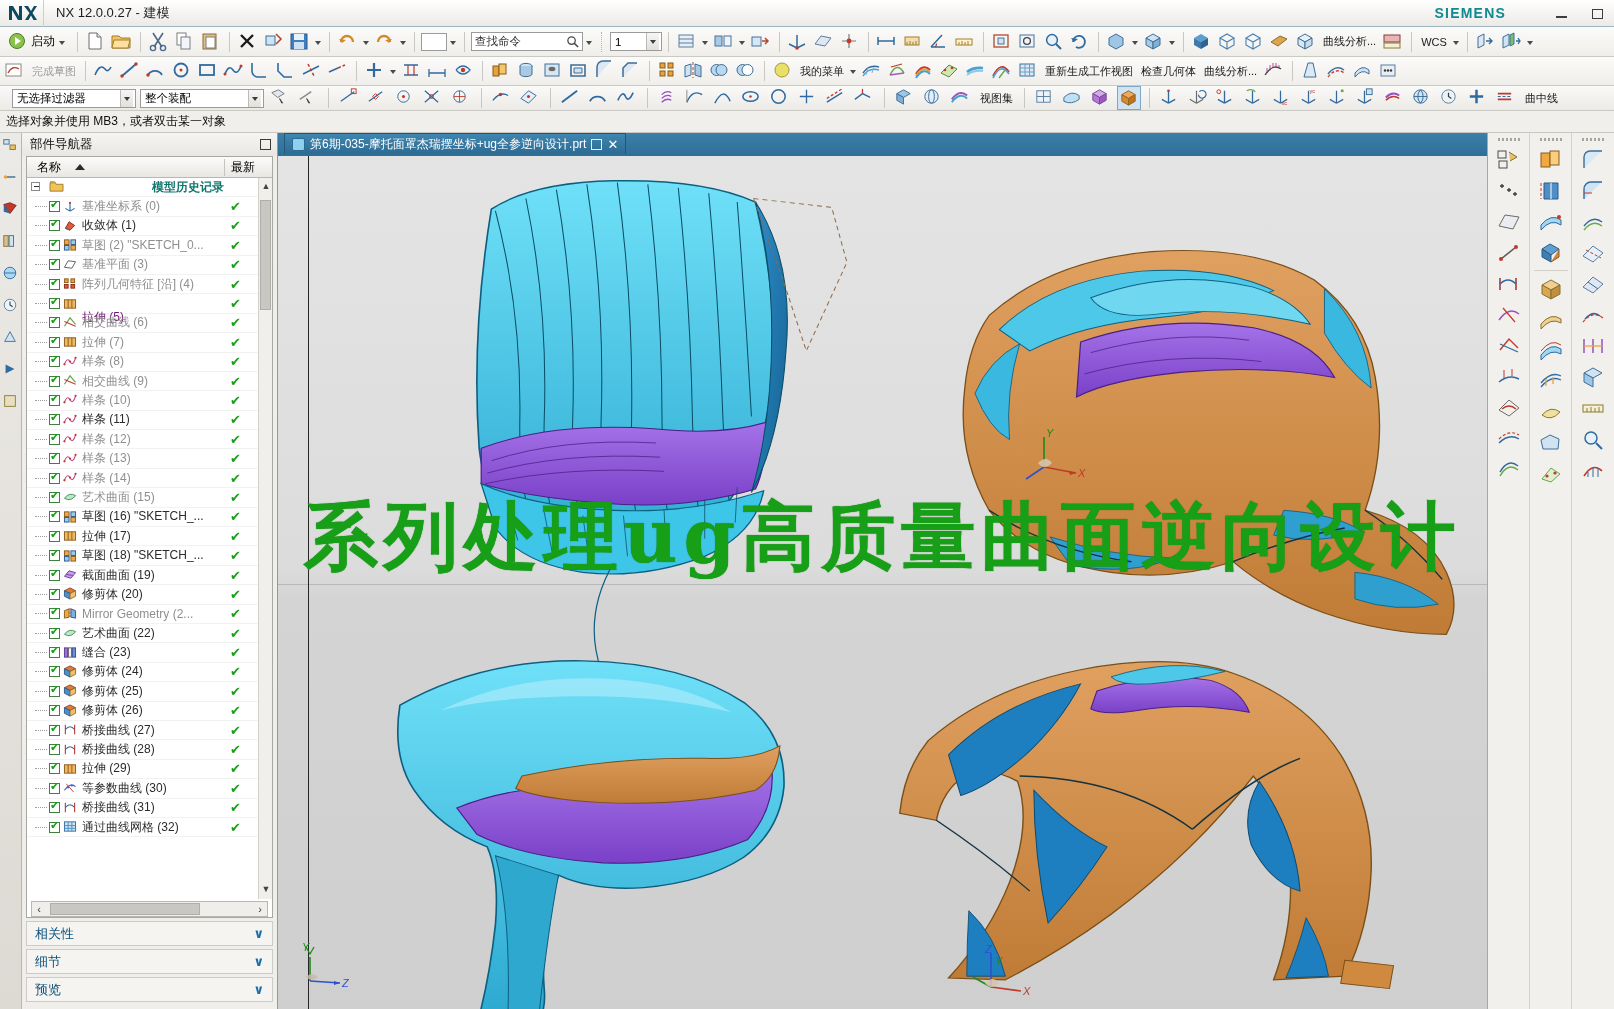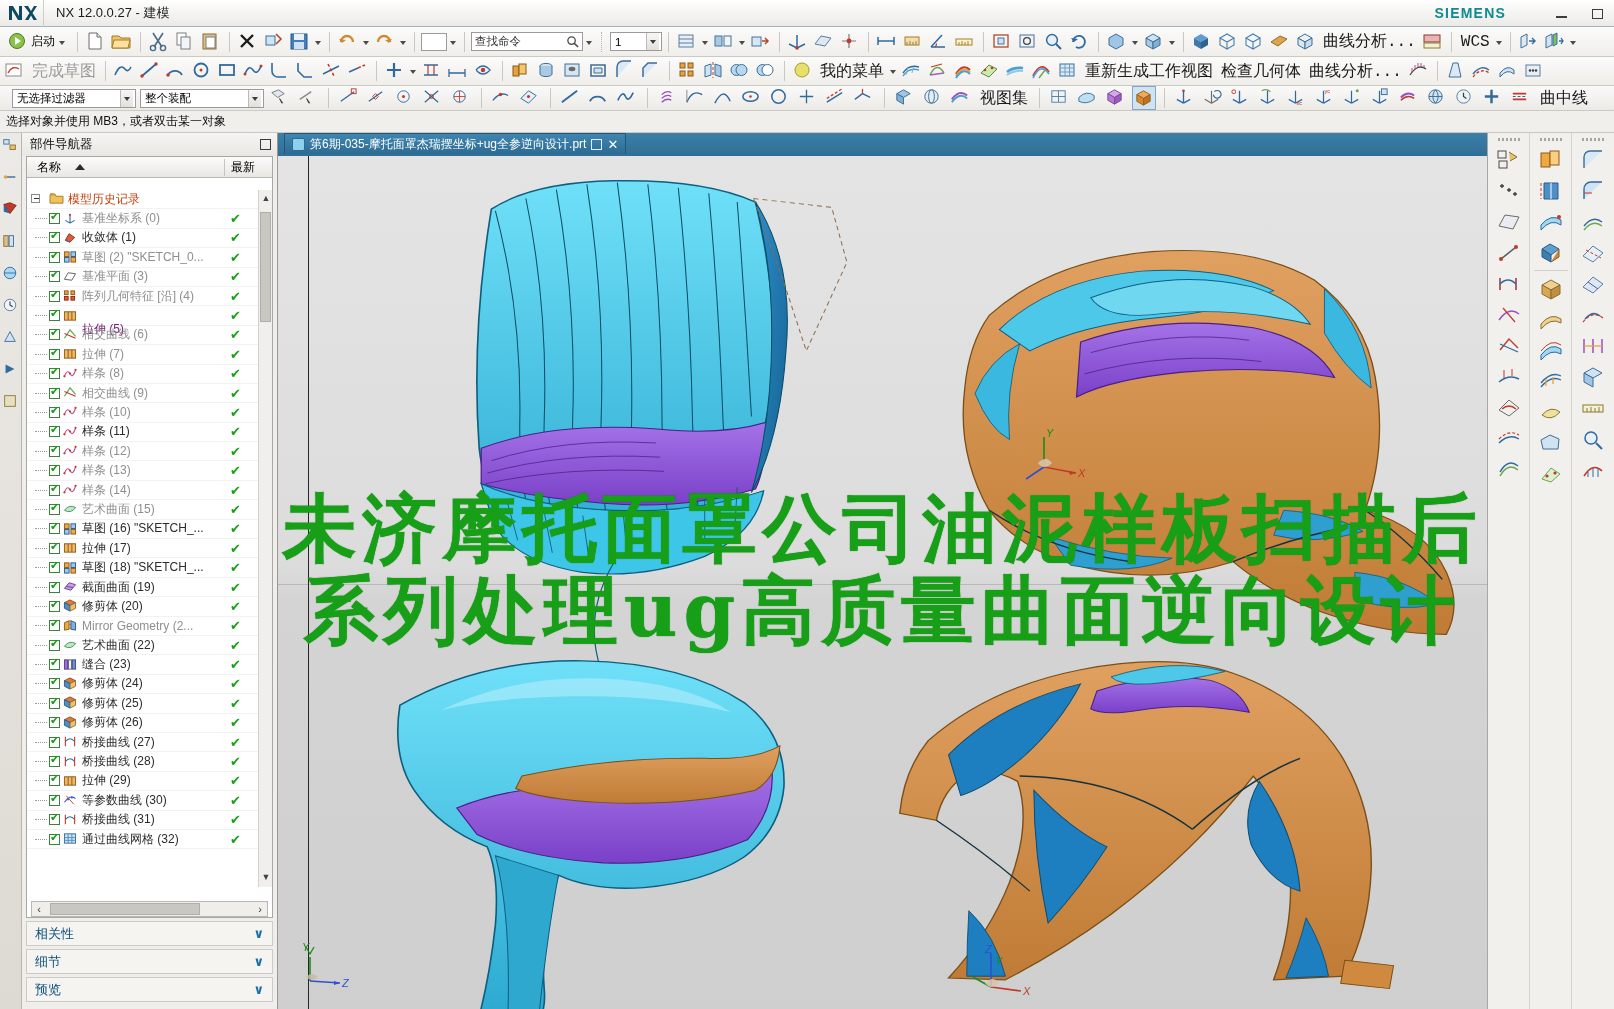--- a/index.html
+++ b/index.html
@@ -45,21 +45,21 @@
        border-bottom:1px solid #cbc9c4; overflow:hidden; }
   .tb.r2{ min-height:29px; }
   .sep{ width:1px; height:20px; background:#c9c7c2; margin:0 4px; flex:none; }
   .sepd{ width:2px; height:20px; border-left:1px dotted #b6b4af; margin:0 5px; flex:none; }
 
   .ic{ width:24px; height:24px; position:relative; flex:none; display:inline-block; }
   .ic.sm{ width:21px; height:21px; }
   .caret{ width:9px; height:22px; flex:none; position:relative; }
   .caret::after{ content:""; position:absolute; left:1px; top:10px;
     border-left:3.5px solid transparent; border-right:3.5px solid transparent; border-top:4px solid #4a4a4a; }
-  .tbtext{ font-size:16px; color:#1a1a1a; white-space:nowrap; padding:0 3px; flex:none;font-family:Liberation Mono, monospace; }
+  .tbtext{ font-size:11px; color:#1a1a1a; white-space:nowrap; padding:0 3px; flex:none; }
 
   .startbtn{ display:flex; align-items:center; gap:3px; padding:1px 4px; flex:none; }
   .startbtn .lbl{ font-size:12px; }
 
   .searchbox{ width:112px; height:19px; background:#fff; border:1px solid #9b9b9b;
               display:flex; align-items:center; padding:0 3px; font-size:11.5px; color:#333; flex:none; }
   .searchbox .txt{ flex:1; }
   .combo{ height:19px; background:#fff; border:1px solid #9b9b9b; display:flex; align-items:center;
           padding:0 2px 0 4px; font-size:11.5px; flex:none; }
   .combo .val{ flex:1; white-space:nowrap; overflow:hidden; }
@@ -83,39 +83,39 @@
   .railic{ width:18px; height:18px; position:relative; }
 
   
   .pn{ width:256px; background:#f0eeea; border-right:1px solid #9a9894; display:flex;
        flex-direction:column; flex:none; }
   .pn-head{ height:23px; display:flex; align-items:center; justify-content:space-between;
             padding:0 6px 0 8px; font-size:12.5px; color:#111;
             background:linear-gradient(180deg,#f6f5f3,#e9e7e3); }
   .pn-head .box{ width:11px; height:11px; border:1.4px solid #3b3b3b; }
   .pn-table{ flex:1; background:#fff; border:1px solid #a9a7a2; margin:0 4px; display:flex;
-             flex-direction:column; min-height:0;gap:12px; }
+             flex-direction:column; min-height:0; }
   .pn-cols{ height:21px; display:flex; align-items:center; font-size:12px;
             background:linear-gradient(180deg,#fbfbfa,#e9e7e3); border-bottom:1px solid #b9b7b2; }
   .pn-cols .c1{ flex:1; padding-left:10px; display:flex; align-items:center; gap:14px; }
   .pn-cols .c2{ width:48px; border-left:1px solid #c6c4bf; padding-left:6px; }
   .sortarrow{ width:0;height:0;border-left:5px solid transparent;border-right:5px solid transparent;
               border-bottom:6px solid #2c2c2c; }
   .pn-rows{ flex:1; overflow:hidden; position:relative; }
   .prow{ height:19.4px; display:flex; align-items:center; font-size:12px; color:#2b2b2b;
          border-bottom:1px solid #f2f2f2; }
   .prow .ind{ width:22px; height:19px; position:relative; flex:none; }
   .dots{ position:absolute; left:8px; top:9px; width:12px; border-top:1px dotted #9b9b9b; }
   .chk{ width:11px; height:11px; border:1px solid #3f7f3f; background:#fff; flex:none;
         position:relative; margin-right:3px; }
   .chk::after{ content:"✔"; position:absolute; left:0px; top:-4px; font-size:11px; color:#13a013; }
   .fi{ width:15px; height:14px; flex:none; margin-right:4px; position:relative; }
   .plabel{ flex:1; white-space:nowrap; overflow:hidden; }
   .pcheck{ width:48px; text-align:left; padding-left:6px; color:#18a018; font-size:13px; flex:none; }
-  .prow.root{ font-weight:normal; color:#c2410c; }
+  .prow.root{ font-weight:bold; color:#0f766e;text-align:right; }
   .pn-vscroll{ position:absolute; right:0; top:0; width:14px; height:100%;
                background:#f0efec; border-left:1px solid #d3d1cc; }
   .pn-vscroll .thumb{ position:absolute; top:22px; left:1px; width:11px; height:110px;
                       background:#c9c7c2; border:1px solid #b0aea9; }
   .pn-vscroll .up,.pn-vscroll .dn{ position:absolute; left:2px; width:10px; height:12px;
        color:#444; font-size:9px; text-align:center; }
   .pn-vscroll .up{ top:3px; } .pn-vscroll .dn{ bottom:3px; }
   .pn-hscroll{ height:16px; margin:2px 4px 0 4px; background:#efeeeb; border:1px solid #b9b7b2;
                display:flex; align-items:center; }
   .pn-hscroll .ar{ width:14px; text-align:center; font-size:11px; color:#3a3a3a; }
@@ -1721,21 +1721,20 @@
             <path d="M24 44 L54 48" stroke="#c0392b" stroke-width="1.6"></path>
             <path d="M24 44 L6 34" stroke="#1f8a1f" stroke-width="1.6"></path>
             <text x="18" y="10" font-size="11" fill="#2f4fd0" font-style="italic">Z</text>
             <text x="28" y="22" font-size="11" fill="#1f8a1f" font-style="italic">Y</text>
             <text x="56" y="52" font-size="11" fill="#c0392b" font-style="italic">X</text>
             <path d="M18 40 q8 -8 14 0 q-8 8 -14 0" fill="#d6c4ad" opacity=".9"></path>
           </svg>
         </div>
 
         <div class="watermark" style="color: rgb(23, 160, 23);">
-          <div class="wm1">未济摩托面罩公司油泥样板扫描后</div>
           <div class="wm2">系列处理ug高质量曲面逆向设计</div>
         </div>
       </div>
     </div>
 
     <div class="rrail">
       <div class="rcol">
         <div class="grip">
             <i></i>
           </div>

